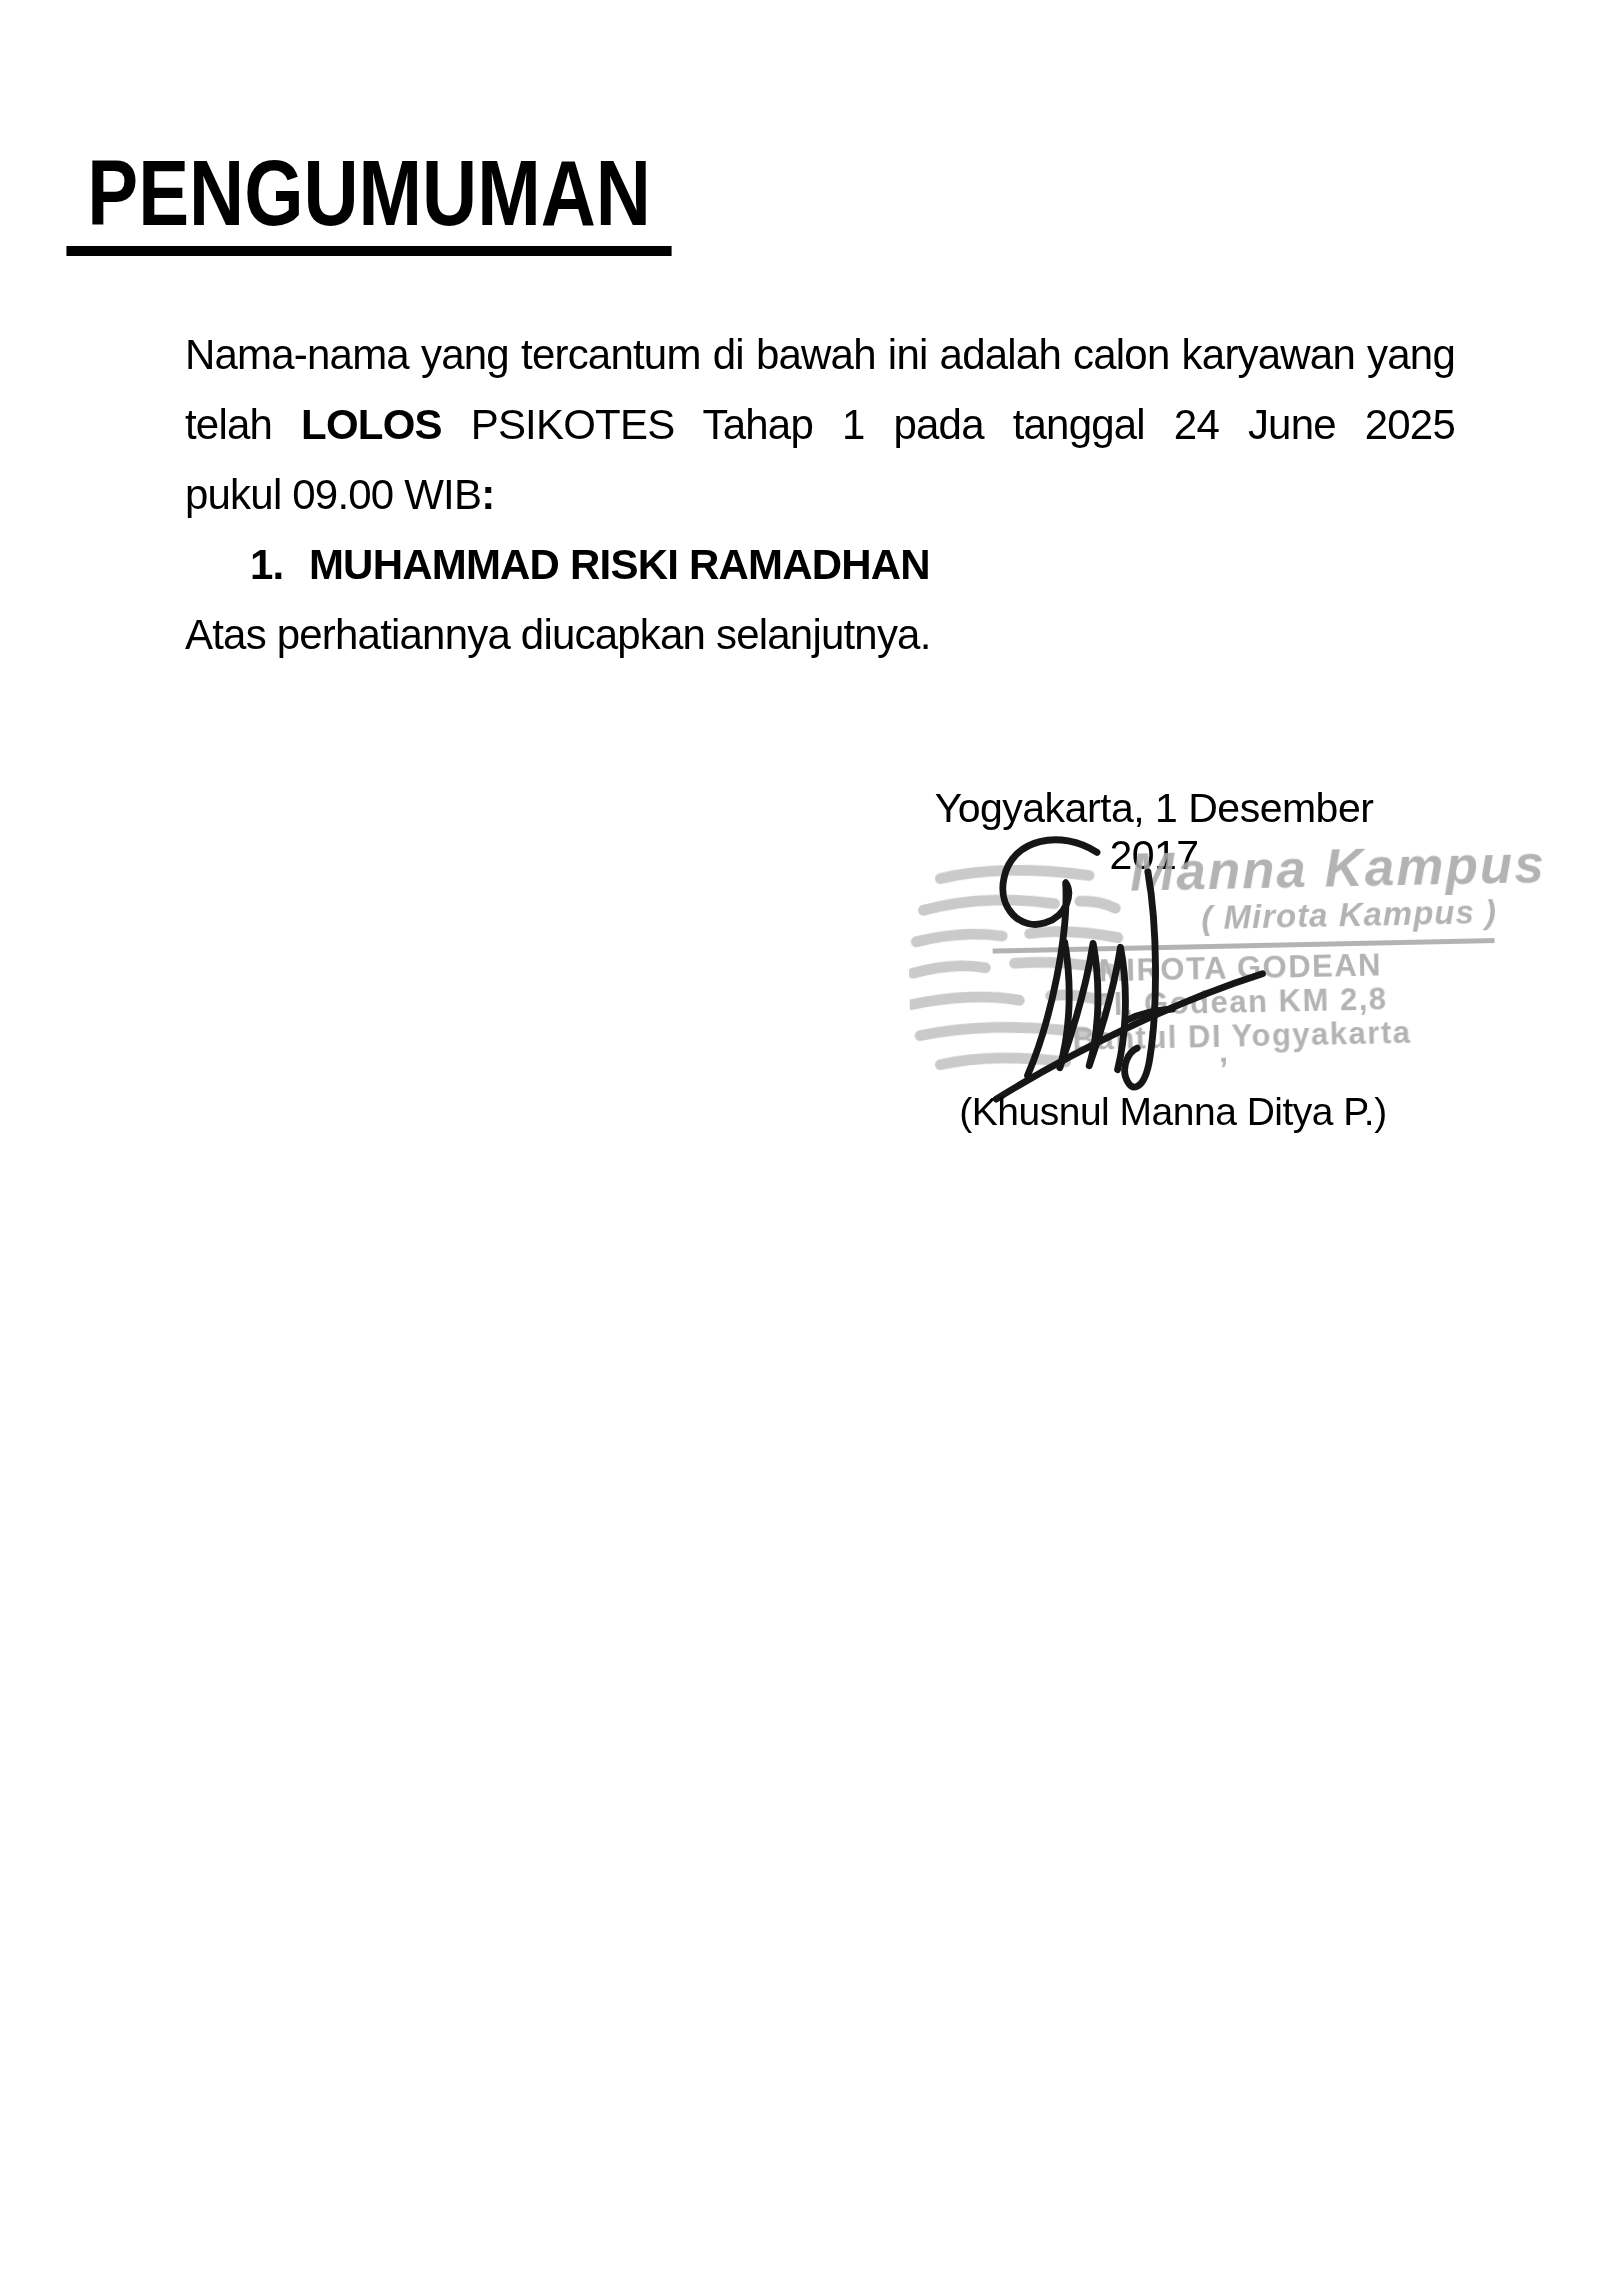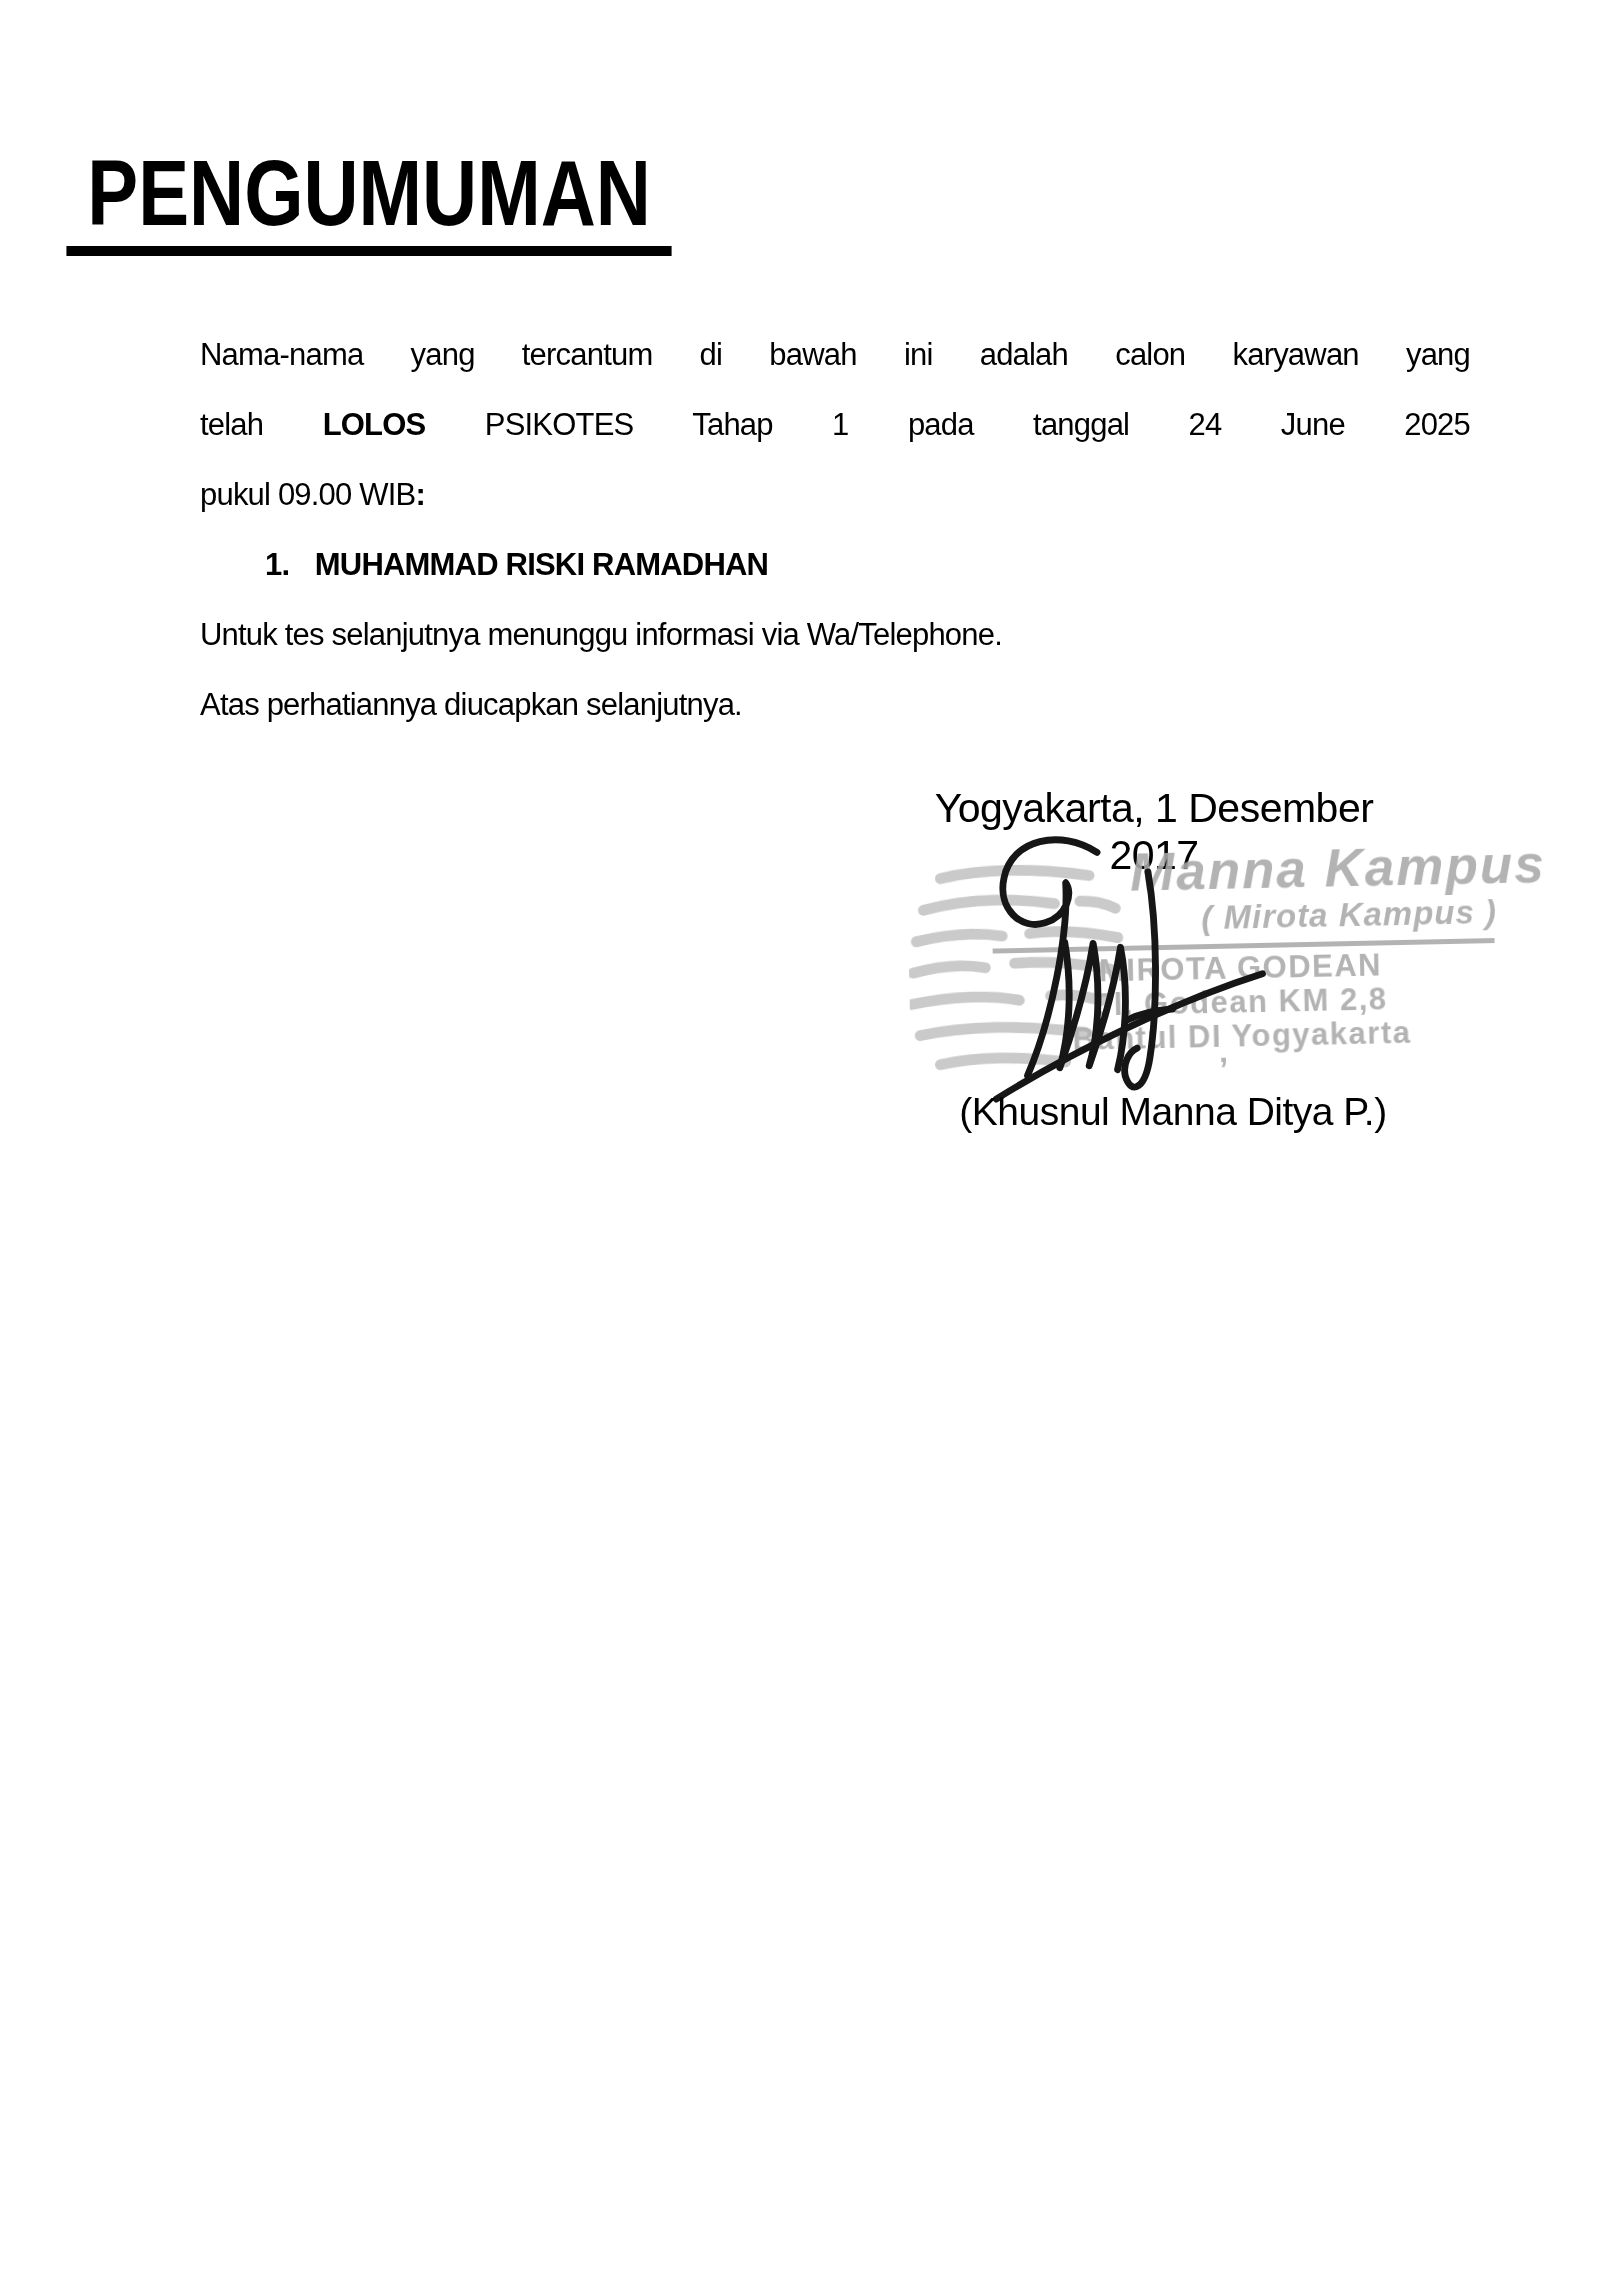--- a/index.html
+++ b/index.html
@@ -30,24 +30,24 @@
     padding: 0 25.5px 5.9px 25.5px;
     border-bottom: 10.8px solid #000;
     transform: scaleX(0.82);
     transform-origin: center;
     white-space: nowrap;
   }
 
   
   .body-text {
     position: absolute;
-    left: 200px;
+    left: 185px;
     top: 320px;
     width: 1270px;
-    font-size: 31px;
+    font-size: 42px;
     letter-spacing: -0.8px;
     line-height: 70px;
   }
   .line { min-height: 70px; }
   .justify {
     text-align: justify;
     text-align-last: justify;
     text-justify: inter-word;
   }
   .b { font-weight: bold; }
@@ -139,21 +139,20 @@
     <div class="line justify">Nama-nama yang tercantum di bawah ini adalah calon karyawan yang</div>
     <div class="line justify">
       <span>telah</span>
       <span class="b">LOLOS</span>
       <span>PSIKOTES Tahap 1 pada tanggal 24 June 2025</span>
     </div>
     <div class="line"><span>pukul 09.00 WIB</span><span class="b">:</span></div>
     <div class="line list-line">
       <span class="num">1.</span><span>MUHAMMAD RISKI RAMADHAN</span>
     </div>
-    <div class="line">Untuk tes selanjutnya menunggu informasi via Wa/Telephone.</div>
     <div class="line">Atas perhatiannya diucapkan selanjutnya.</div>
   </div>
 
   <div class="date-line">Yogyakarta, 1 Desember 2017</div>
 
   <div class="stamp">
     <svg class="stamp-logo" viewBox="0 0 235 215" fill="none" stroke="currentColor" stroke-width="11" stroke-linecap="round" opacity="0.7">
       <path d="M34 14 C80 4 135 6 186 14"></path>
       <path d="M16 46 C62 34 112 36 150 42"></path>
       <path d="M176 40 C192 40 204 44 212 48"></path>

